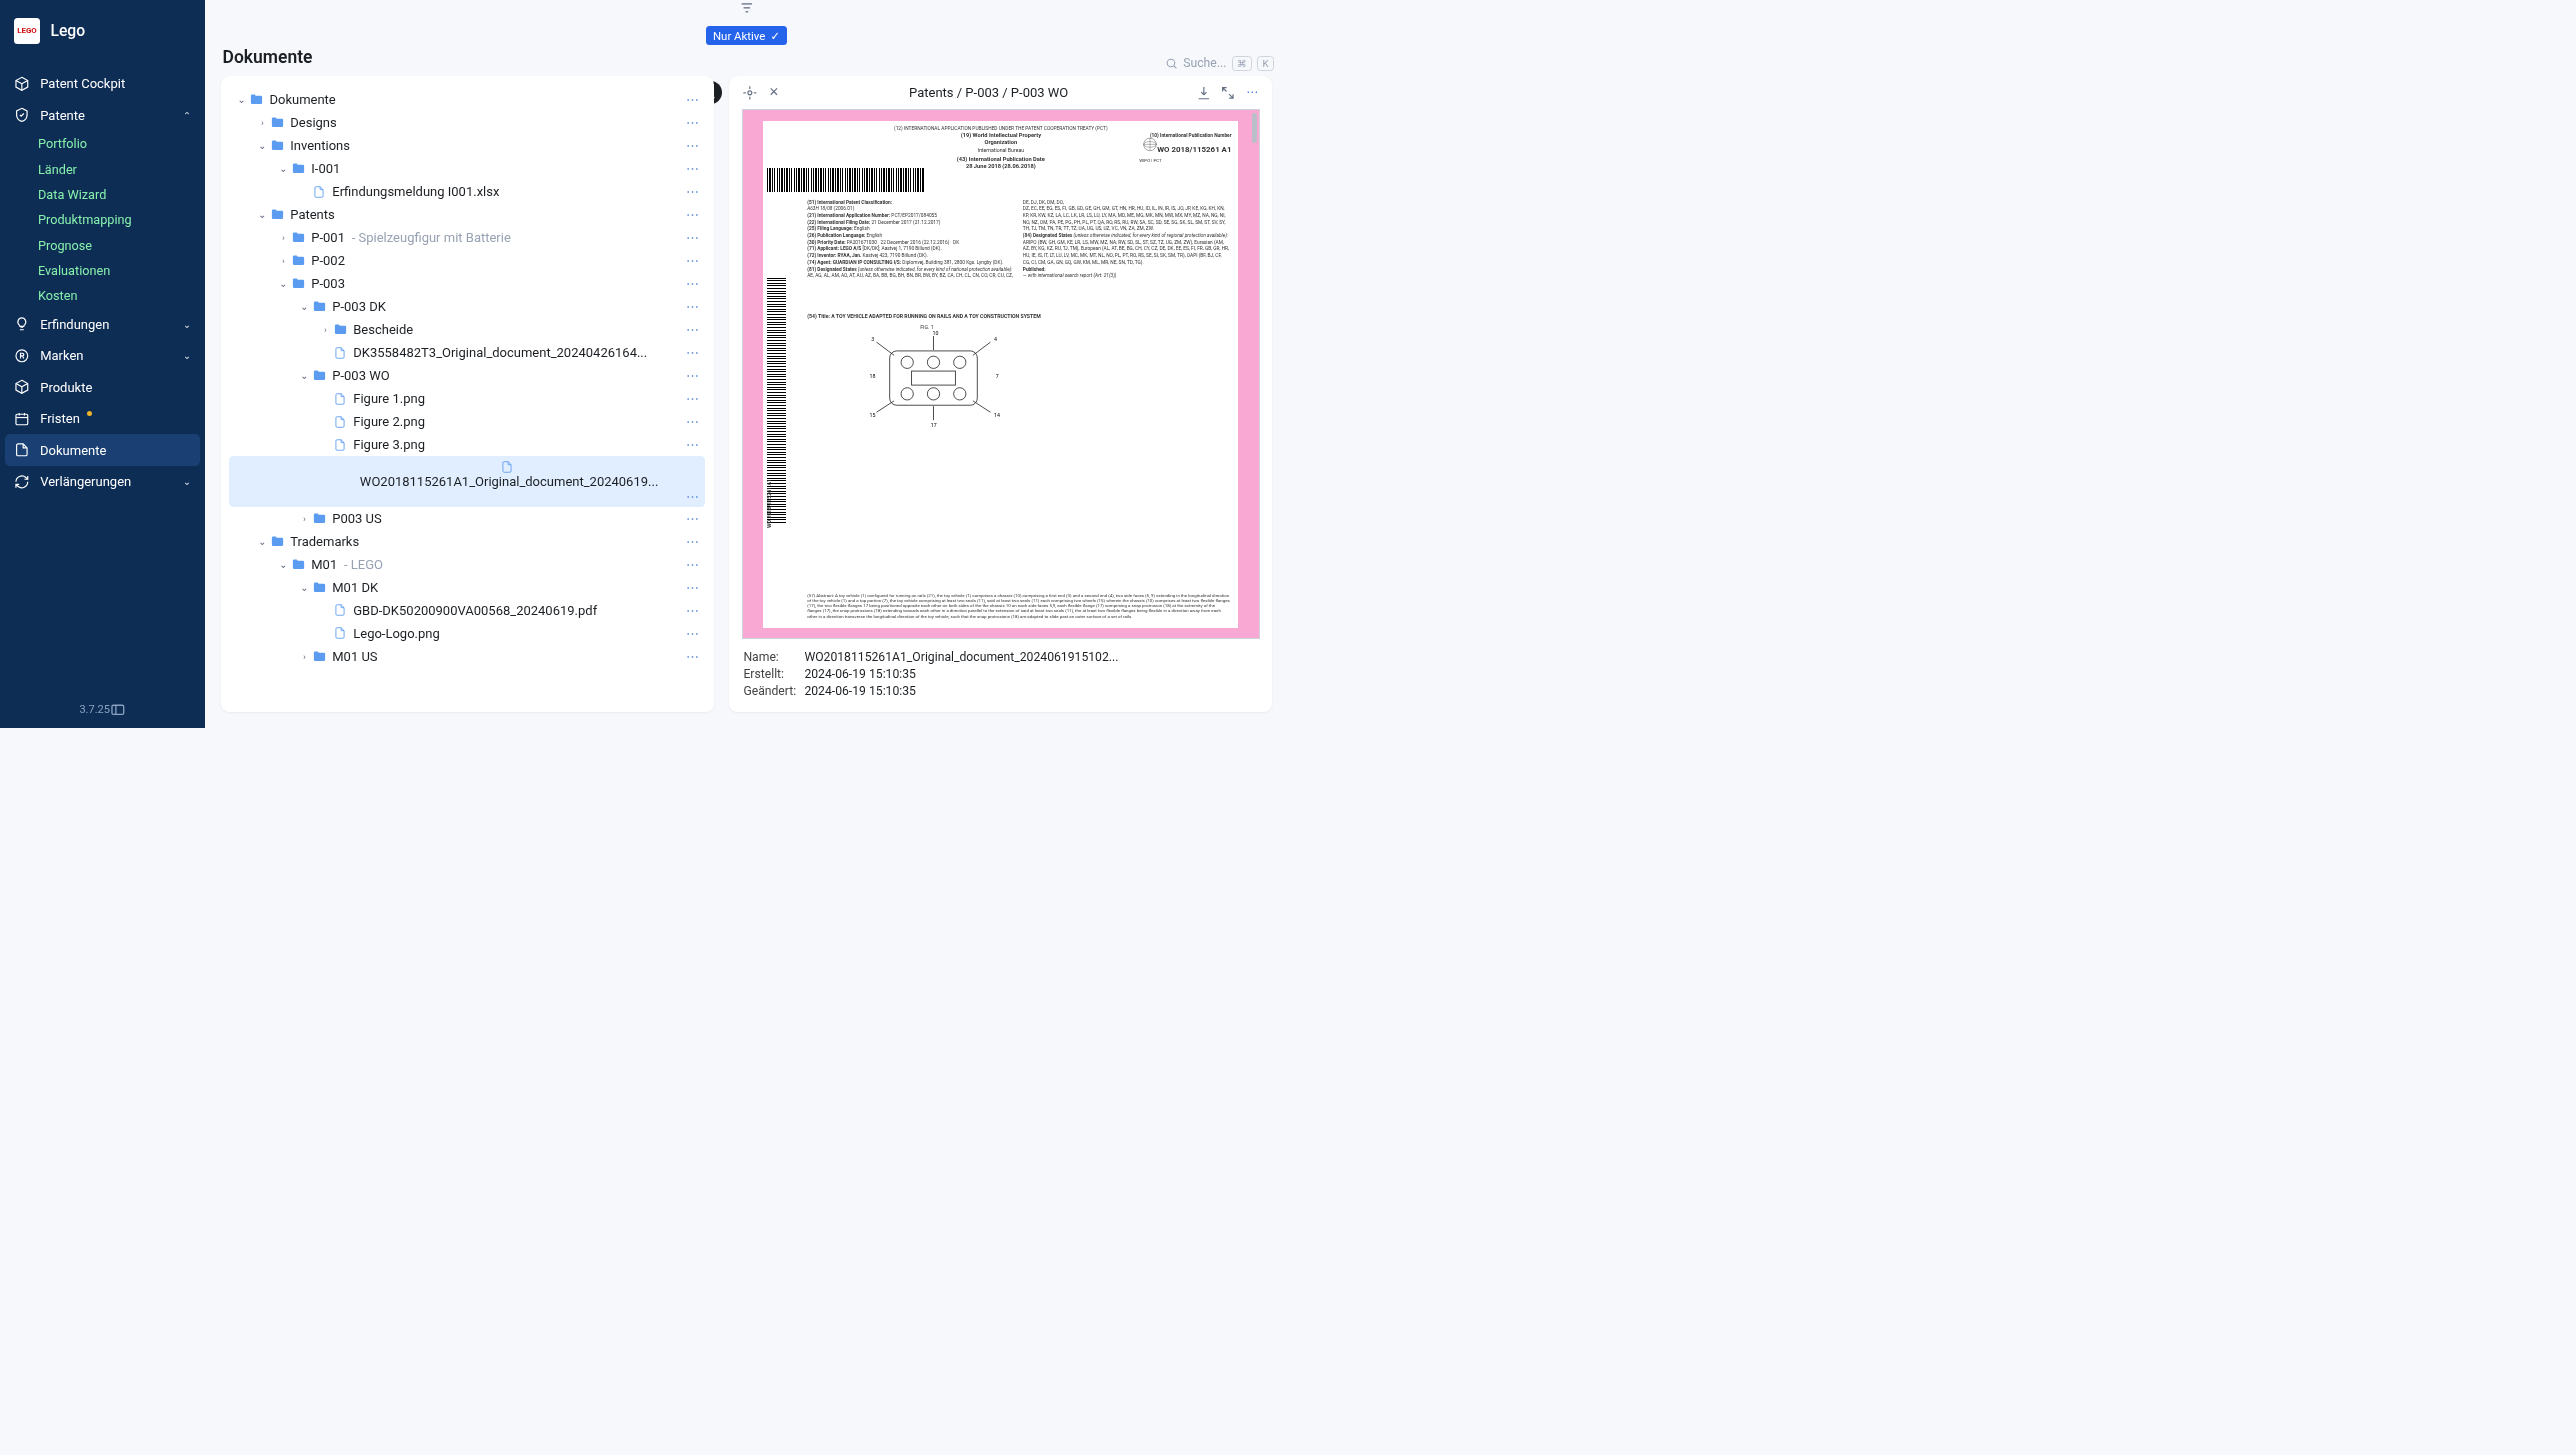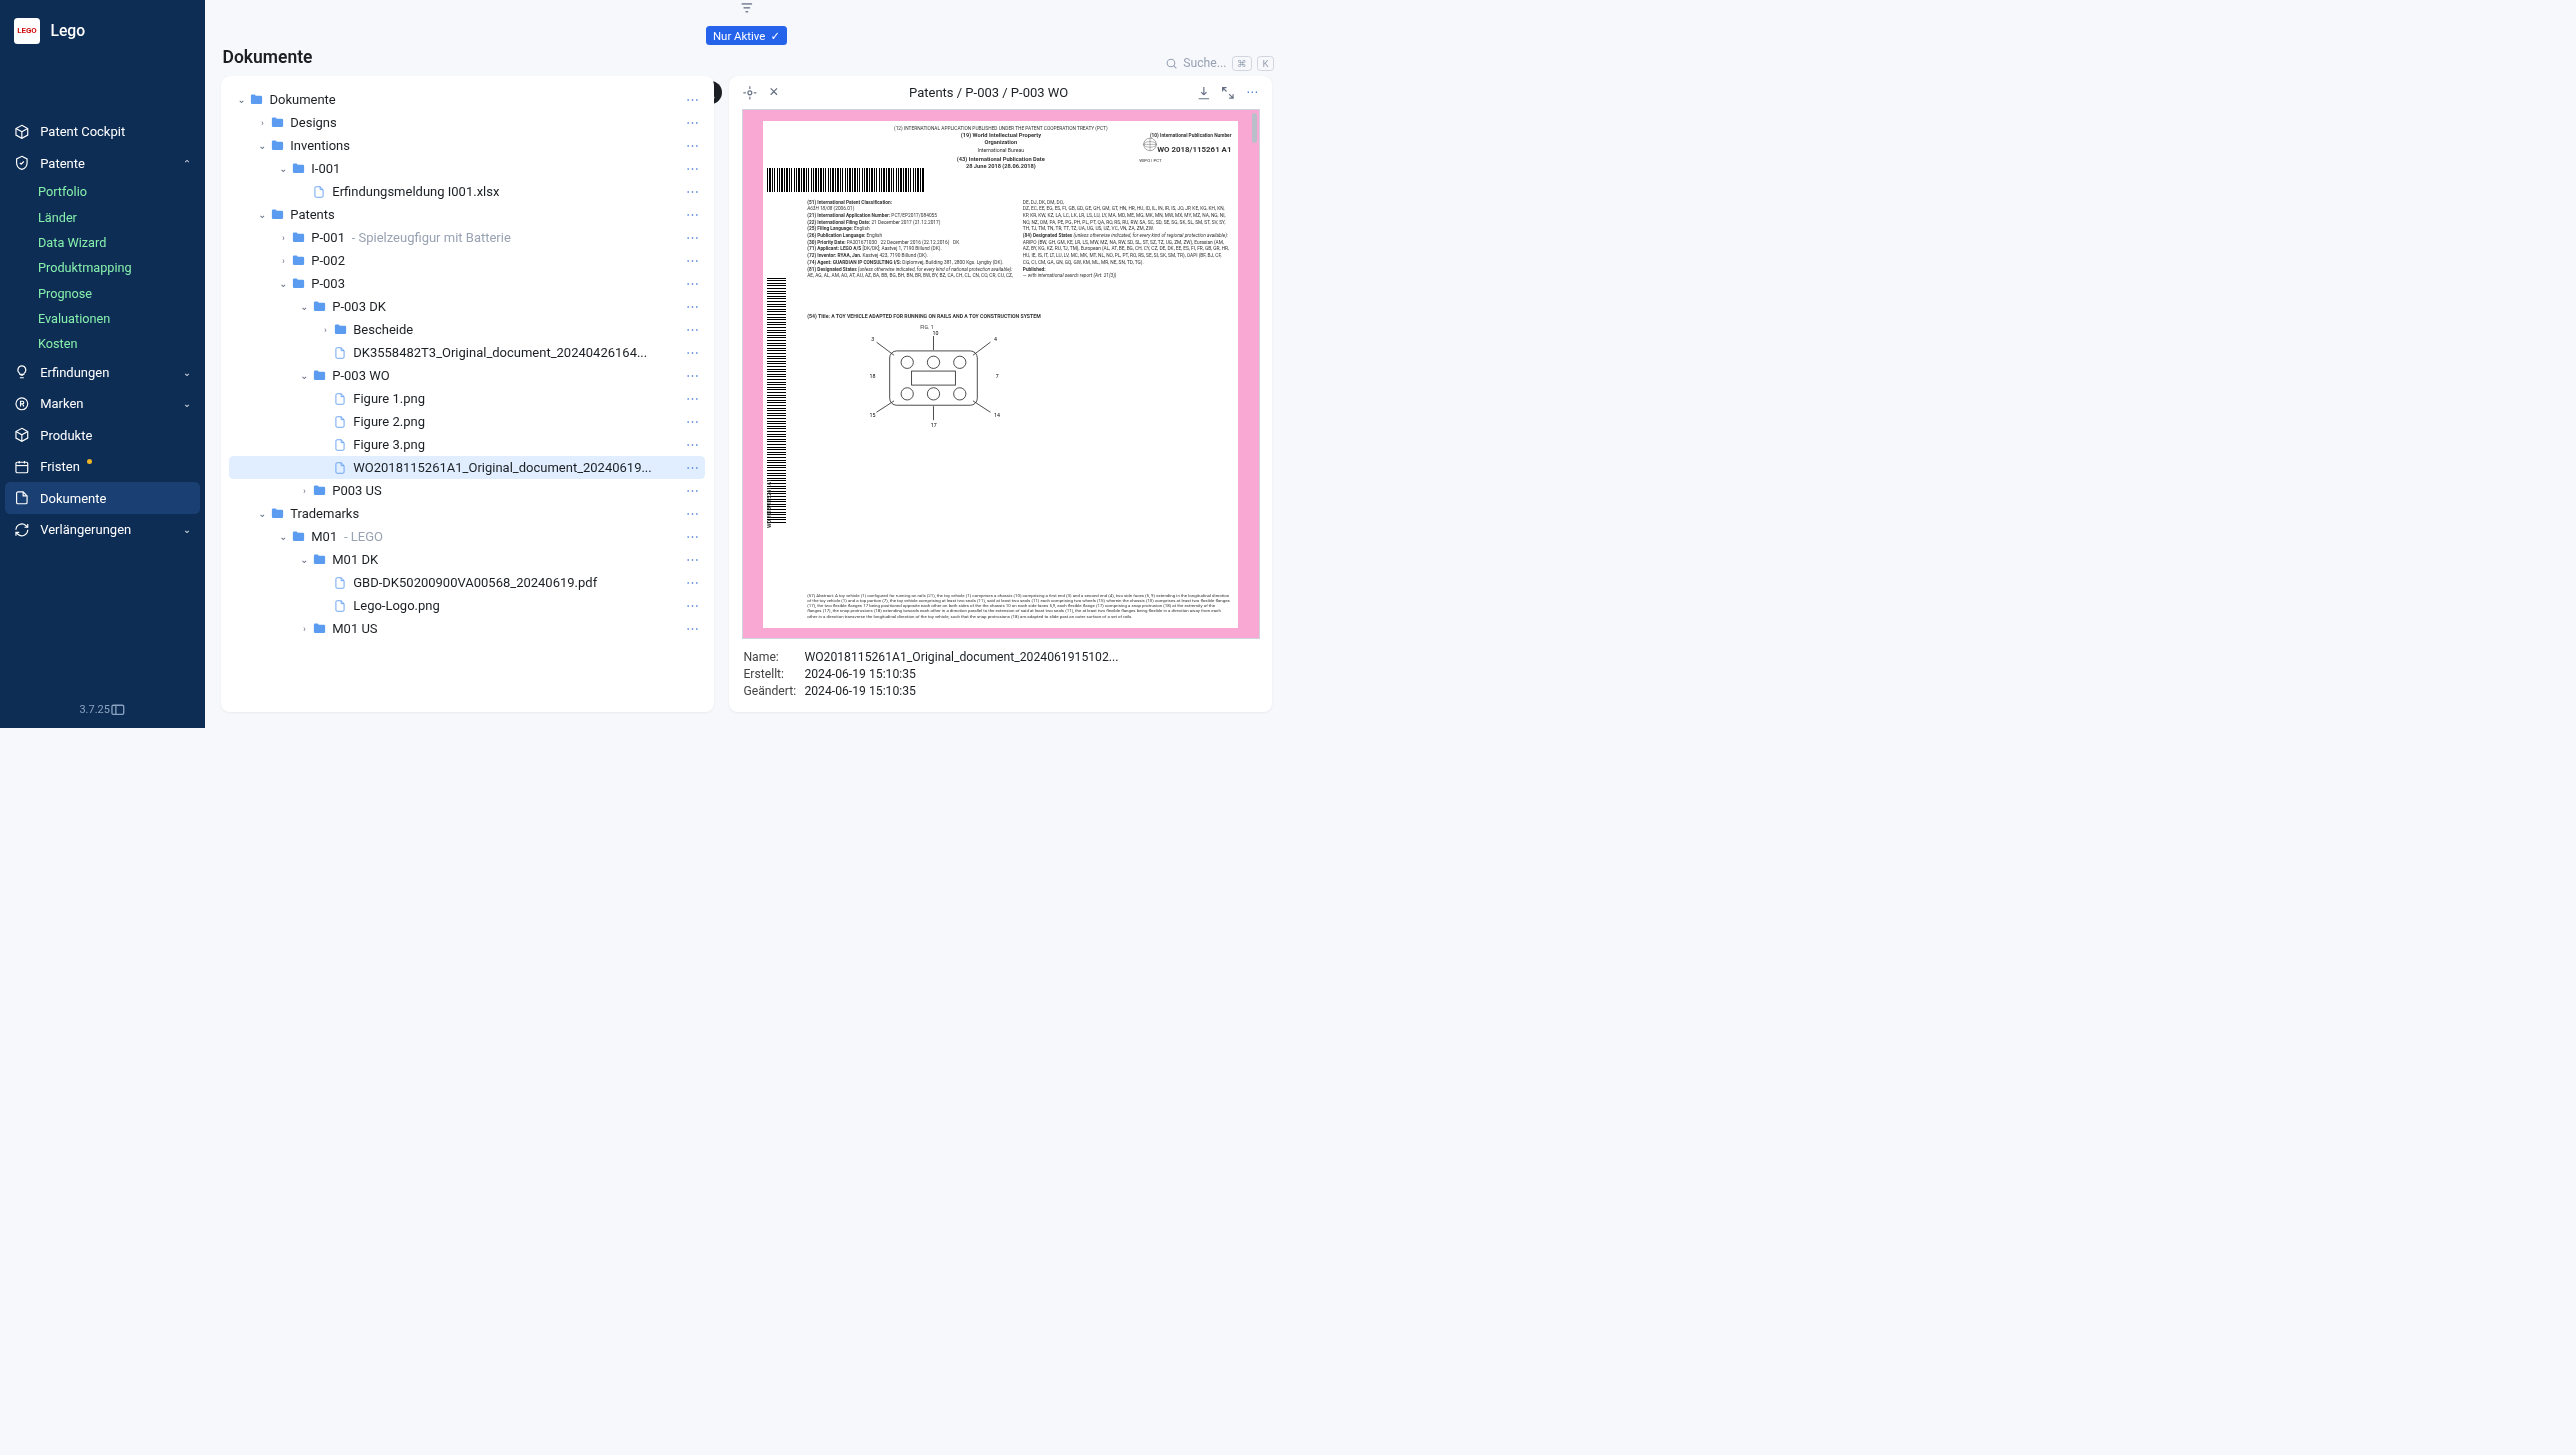--- a/index.html
+++ b/index.html
@@ -13,21 +13,20 @@
   overflow: hidden;
   display: flex;
 }
 .sidebar {
   width: 205px;
   background: #0d2d55;
   color: #fff;
   display: flex;
   flex-direction: column;
   flex-shrink: 0;
-  gap: 48px;
 }
 .brand {
   display: flex;
   align-items: center;
   padding: 17.5px 14px;
   gap: 10.5px;
 }
 .brand-logo {
   width: 26px;
   height: 26px;
@@ -124,21 +123,21 @@
   flex-direction: column;
 }
 .tree-row {
   display: flex;
   align-items: center;
   padding: 2.6px 5.2px;
   border-radius: 4.4px;
   font-size: 13px;
   min-height: 23px;
 }
-.tree-row.selected { background: #e1eeff; }
+.tree-row.selected { background: #e1eeff; flex-direction: column; }
 .tree-row .more { margin-left: auto; color: #4a7fd6; font-size: 13px; letter-spacing: 0.9px; cursor: pointer; }
 .chevron { width: 14px; color: #667085; font-size: 9.6px; display: inline-flex; justify-content: center; cursor: pointer; }
 .folder-icon, .file-icon { width: 15.7px; height: 15.7px; display: inline-flex; align-items: center; justify-content: center; margin-right: 5.2px; }
 .folder-icon svg { width: 15px; height: 15px; fill: #5b9bf0; }
 .file-icon svg { width: 14px; height: 14px; fill: none; stroke: #5b9bf0; stroke-width: 1.5; }
 .node-label { white-space: nowrap; overflow: hidden; text-overflow: ellipsis; flex: 1; }
 .node-suffix { color: #98a2b3; margin-left: 3.5px; }
 .detail-header {
   display: flex;
   align-items: center;

